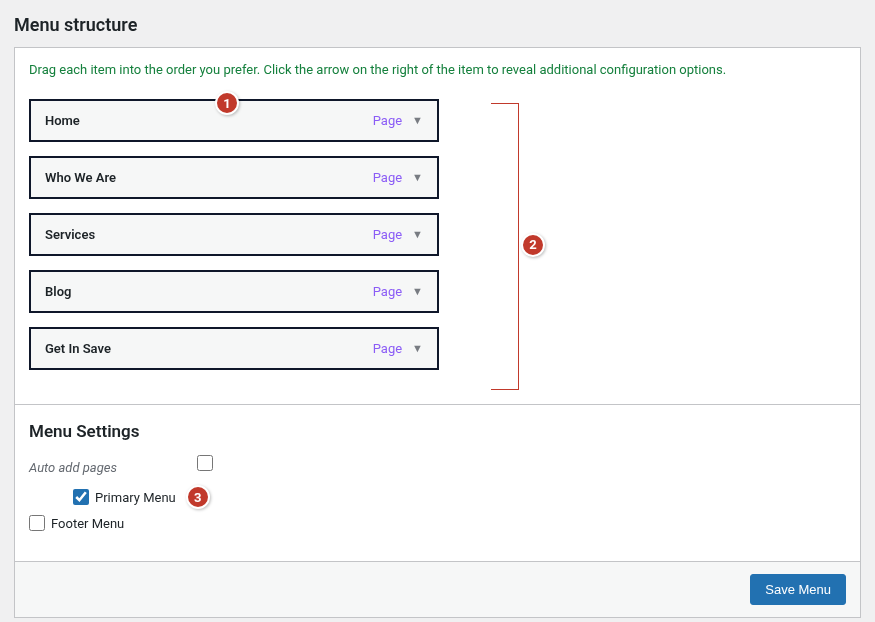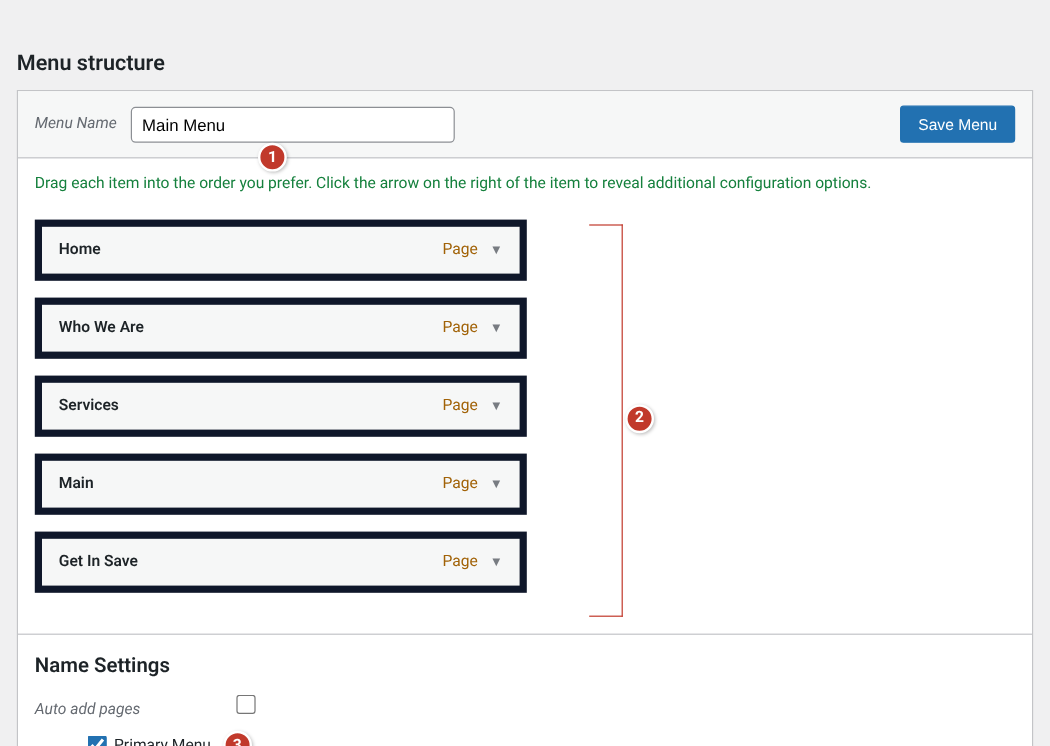--- a/index.html
+++ b/index.html
@@ -1,54 +1,49 @@
 <!DOCTYPE html>
 <html><head>
 <meta charset="utf-8">
 <style>
 * { box-sizing: border-box; margin: 0; padding: 0; }
 body { font-family: -apple-system, BlinkMacSystemFont, "Segoe UI", Roboto, sans-serif; font-size: 13px; color: #1d2327; background: #f0f0f1; padding: 14px; }
-h2 { font-size: 18px; font-weight: 600; margin-bottom: 12px; margin-top: 28px; }
+h2 { font-size: 18px; font-weight: 600; margin-bottom: 12px; }
 h3 { font-size: 17px; font-weight: 600; margin-bottom: 14px; }
 .panel { background: #fff; border: 1px solid #c3c4c7; }
 .panel-header { background: #f6f7f7; border-bottom: 1px solid #c3c4c7; padding: 12px 14px; display: flex; align-items: center; position: relative; }
 .panel-header label { font-style: italic; color: #646970; margin-right: 12px; }
 .panel-header input[type=text] { width: 270px; padding: 6px 8px; border: 1px solid #8c8f94; border-radius: 4px; font-size: 14px; }
 .btn-primary { background: #2271b1; color: #fff; border: 1px solid #2271b1; border-radius: 3px; padding: 7px 14px; font-size: 13px; cursor: pointer; margin-left: auto; }
 .panel-body { padding: 14px; }
 .instructions { color: #15803d; margin-bottom: 22px; }
 .menu-items-wrap { position: relative; width: 460px; padding-bottom: 6px; }
 .bracket { position: absolute; right: -30px; top: 4px; bottom: 0; width: 28px; border-top: 1px solid #c1392b; border-right: 1px solid #c1392b; border-bottom: 1px solid #c1392b; }
-.menu-item { width: 410px; background: #f6f7f7; border: 6px solid #0f172a; padding: 12px 14px; margin-bottom: 14px; display: flex; align-items: center; cursor: move; }
+.menu-item { width: 410px; background: #f6f7f7; border: 2px solid #0f172a; padding: 12px 14px; margin-bottom: 14px; display: flex; align-items: center; cursor: move; }
 .menu-item-title { font-weight: 600; color: #1d2327; }
-.menu-item-type { margin-left: auto; color: #a16207; margin-right: 10px; }
+.menu-item-type { margin-left: auto; color: #8b5cf6; margin-right: 10px; }
 .caret-icon { color: #787c82; font-size: 11px; }
 .settings-block { border-top: 1px solid #c3c4c7; padding: 16px 14px; }
 .settings-row { display: flex; align-items: center; margin-top: 8px; margin-bottom: 8px; }
 .settings-label { width: 168px; font-style: italic; color: #646970; font-size: 13px; padding-top: 2px; }
 .settings-opts label { display: flex; align-items: center; gap: 6px; margin-bottom: 6px; font-size: 13px; color: #1d2327; }
 .settings-opts input[type=checkbox] { width: 16px; height: 16px; accent-color: #2271b1; cursor: pointer; }
 .panel-footer { border-top: 1px solid #c3c4c7; background: #f6f7f7; padding: 12px 14px; display: flex; align-items: center; }
 .badge { position: absolute; width: 24px; height: 24px; background: #c1392b; border-radius: 50%; color: #fff; font-weight: 700; font-size: 13px; display: flex; align-items: center; justify-content: center; box-shadow: 1px 1px 3px rgba(0,0,0,.25); border: 2px solid #fff; z-index: 5; }
 #b1 { top: 43px; left: 200px; }
 #b2 { position: absolute; right: -56px; top: 50%; transform: translateY(-12px); }
 </style>
 </head>
 <body>
 
 <h2>Menu structure</h2>
 
 <div class="panel" style="position:relative;">
   <div class="badge" id="b1">1</div>
 
-  <div class="panel-header">
-    <label>Menu Name</label>
-    <input type="text" value="Main Menu" style="">
-    <button class="btn-primary">Save Menu</button>
-  </div>
 
   <div class="panel-body">
     <p class="instructions">Drag each item into the order you prefer. Click the arrow on the right of the item to reveal additional configuration options.</p>
     <div class="menu-items-wrap">
       <div class="bracket"></div>
       <div class="badge" id="b2">2</div>
       <div id="items-container">
           <div class="menu-item">
             <span class="menu-item-title">Home</span>
             <span class="menu-item-type">Page</span>
@@ -58,35 +53,35 @@
             <span class="menu-item-title">Who We Are</span>
             <span class="menu-item-type">Page</span>
             <span class="caret-icon">▼</span>
           </div>
           <div class="menu-item">
             <span class="menu-item-title">Services</span>
             <span class="menu-item-type">Page</span>
             <span class="caret-icon">▼</span>
           </div>
           <div class="menu-item">
-            <span class="menu-item-title">Main</span>
+            <span class="menu-item-title">Blog</span>
             <span class="menu-item-type">Page</span>
             <span class="caret-icon">▼</span>
           </div>
           <div class="menu-item">
             <span class="menu-item-title">Get In Save</span>
             <span class="menu-item-type">Page</span>
             <span class="caret-icon">▼</span>
           </div>
         </div>
     </div>
   </div>
 
   <div class="settings-block">
-    <h3>Name Settings</h3>
+    <h3>Menu Settings</h3>
     <div class="settings-row">
       <div class="settings-label">Auto add pages</div>
       <div class="settings-opts">
         <label>
             <input type="checkbox" style="">
           </label>
       </div>
     </div>
     <div class="settings-row">
       <div class="settings-opts" id="display-opts" style="position:relative;">

